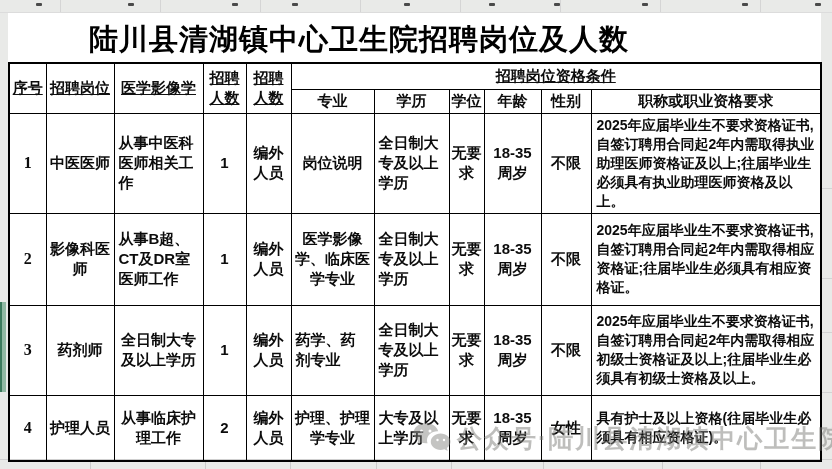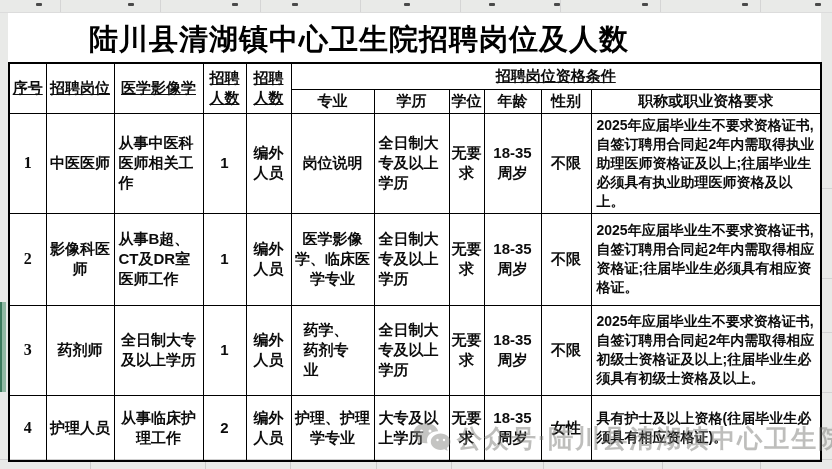--- a/index.html
+++ b/index.html
@@ -44,21 +44,21 @@
   }
   tr.h1 { height:26px;text-decoration:underline; }
   tr.h2 { height:24px;font-family:Liberation Serif, serif; }
   tr.r1 { height:98px; }
   tr.r2 { height:92px; }
   tr.r3 { height:90px; }
   tr.r4 { height:66px; }
 
   .jobs td.c-serial { font-size:16px; font-family:"Liberation Serif","DejaVu Serif",serif; }
   .jobs td.c-desc, .jobs td.c-edu { text-align:left; padding:1px 4px; }
-  .jobs td.c-major-left { text-align:left; padding:1px 12px; }
+  .jobs td.c-major-left { text-align:left; padding:1px 4px; }
   .jobs td.c-qual {
     text-align:left; padding:2px 5px;
     font-size:14px; line-height:19px;
   }
 
   
   .row3-select {
     position:absolute; left:0; top:302px; width:6px; height:90px;
     background:#8fb8a2; border-left:2px solid #3a7a5c; z-index:3;
   }

